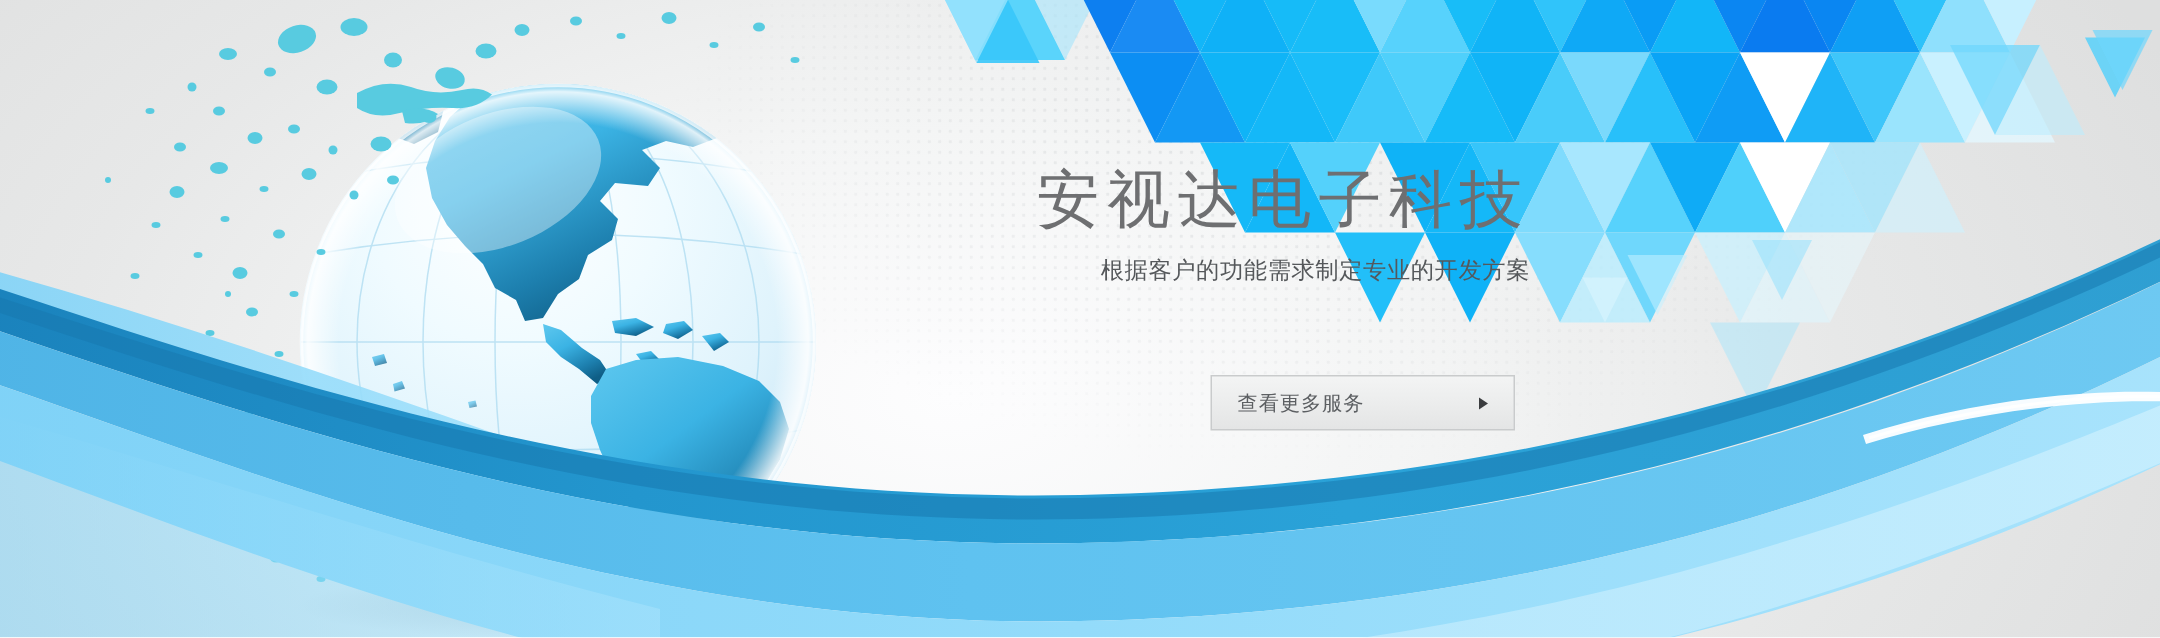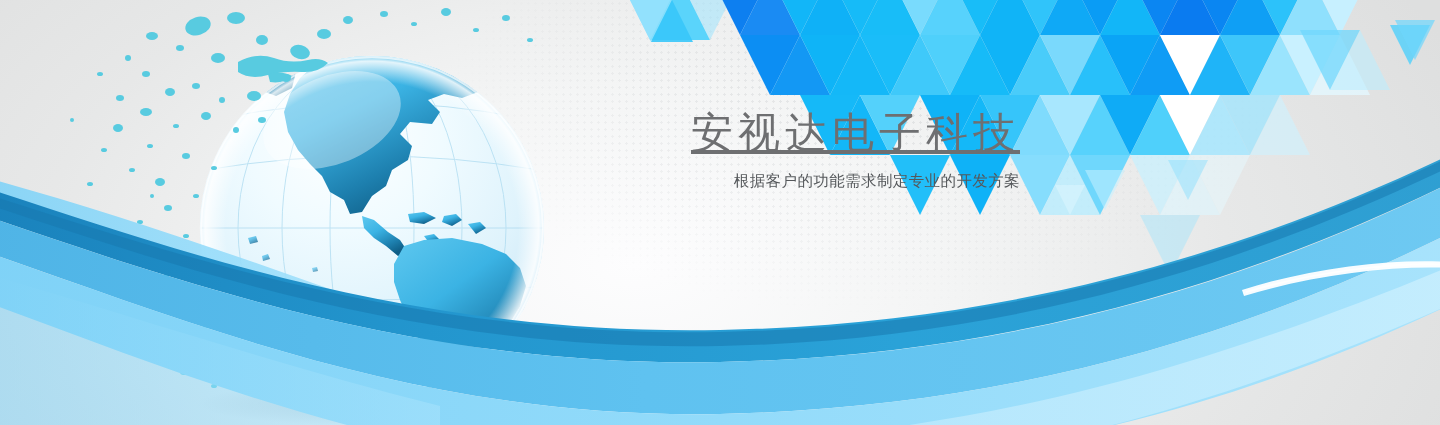--- a/index.html
+++ b/index.html
@@ -37,21 +37,20 @@
   }
   #headline{
     font-size:42px;
     line-height:1;
     font-weight:400;
     color:#6e6f71;
     letter-spacing:5px;
     margin:0 0 16px 0;
     text-indent:5px;
     white-space:nowrap;
-    text-decoration:underline;
   }
   .subline{
     font-size:15.5px;
     line-height:22px;
     color:#55585b;
     letter-spacing:.4px;
     white-space:nowrap;
   }
   #cta{
     position:absolute;
@@ -363,14 +362,18 @@
     <path d="M1242,290 C 1310,268 1392,258 1452,262 L1452,268
              C 1392,265 1312,275 1244,296 Z" fill="#ffffff" opacity=".95"></path>
     <path d="M1246,292 C 1320,270 1400,262 1450,265" fill="none" stroke="#ffffff" stroke-width="2" opacity=".8"></path>
   </svg>
 
   <div id="text-block">
     <h1 id="headline">安视达电子科技</h1>
     <div class="subline">根据客户的功能需求制定专业的开发方案</div>
   </div>
 
+  <div id="cta">
+    <span id="cta-label">查看更多服务</span>
+    <span id="cta-arrow"></span>
+  </div>
 
 </div>
 
 </body></html>

